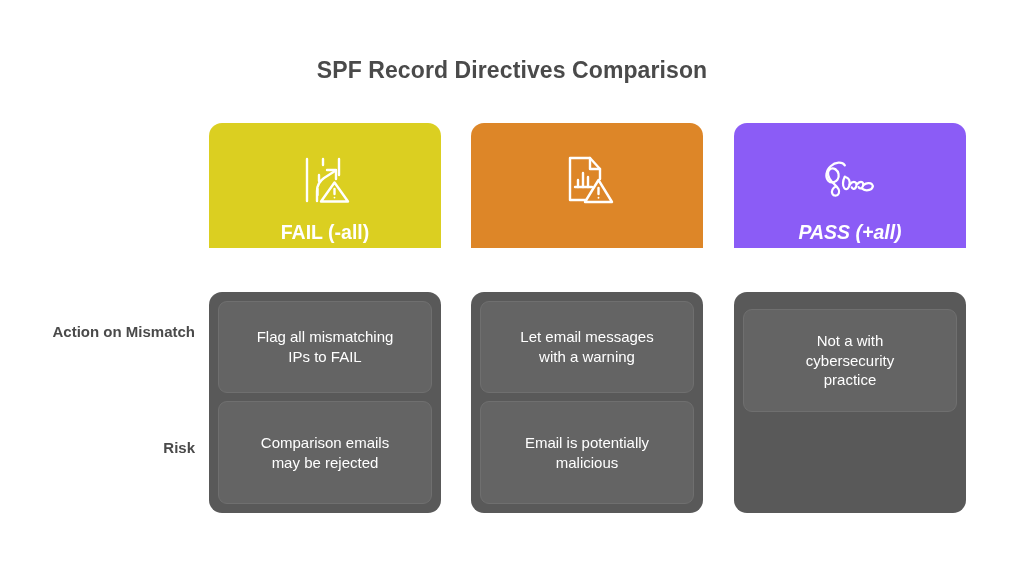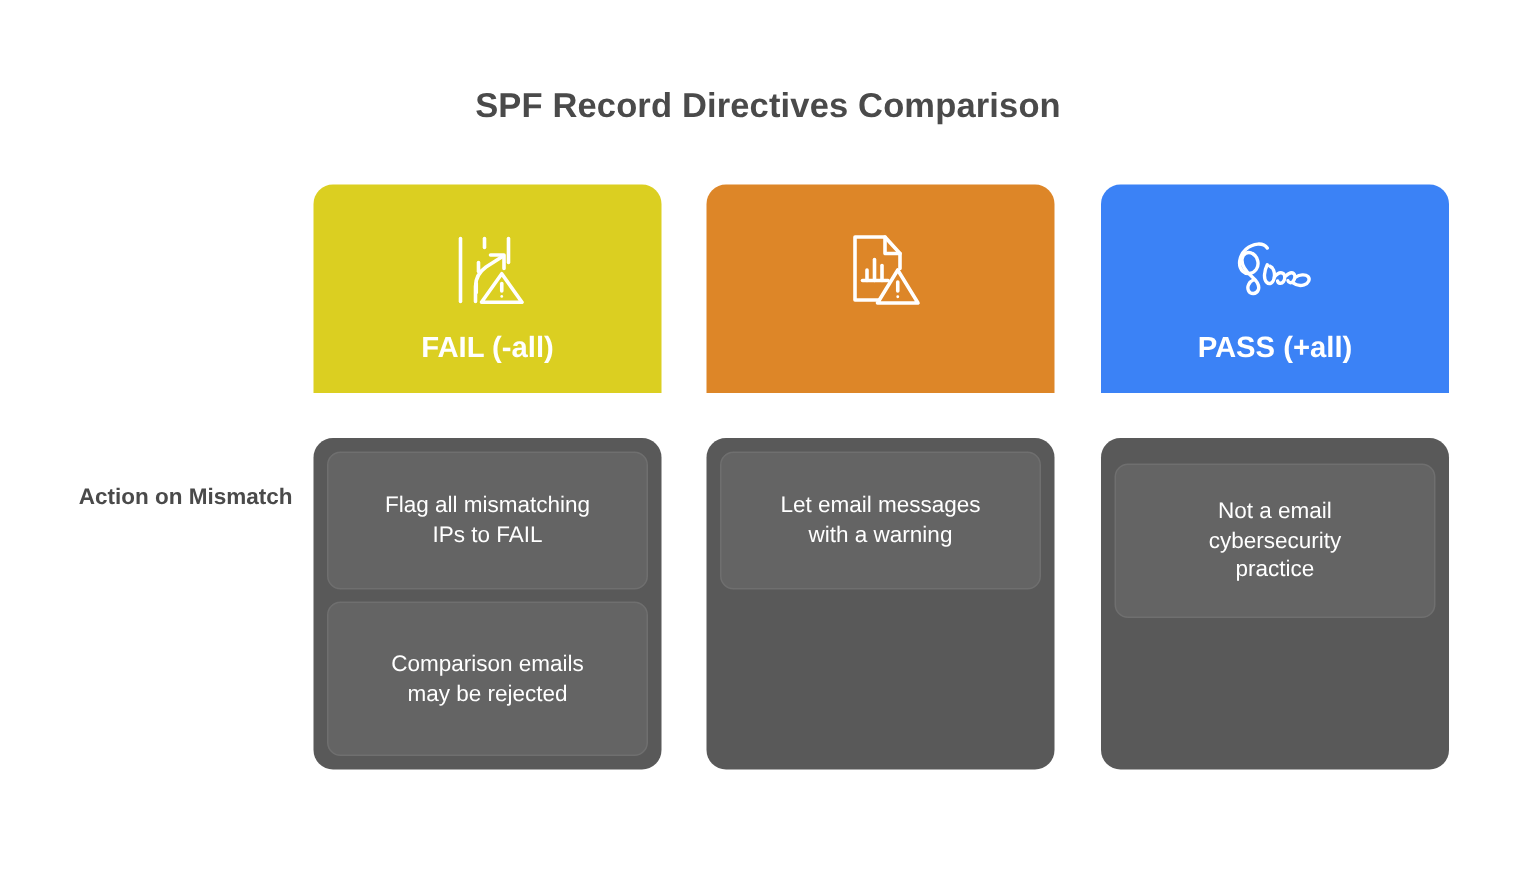--- a/index.html
+++ b/index.html
@@ -60,21 +60,21 @@
     top: 0;
     width: 232px;
   }
   .col-1 { left: 209px; }
   .col-2 { left: 471px; }
   .col-3 { left: 734px; }
 
   .col-header {
     position: relative;
     width: 232px;
-    height: 139px;
+    height: 125px;
     border-radius: 13px 13px 0 0;
     box-sizing: border-box;
     display: flex;
     flex-direction: column;
     align-items: center;
     justify-content: flex-start;
     padding-top: 26px;
   }
 
   .col-icon {
@@ -131,20 +131,21 @@
 </head>
 <body style="background: rgb(255, 255, 255);">
 
 <div class="page-title">SPF Record Directives Comparison</div>
 
 <div class="matrix">
 
   <div class="row-labels">
     <div class="row-label r1">Action on
 Mismatch</div>
+    <div class="row-label r2">Risk</div>
   </div>
 
   <div class="column col-1">
     <div class="col-header" style="background: rgb(219, 207, 33);">
       <div class="col-icon">
         <svg width="62" height="62" viewBox="0 0 62 62" fill="none" stroke="#ffffff" stroke-width="2.4" stroke-linecap="round" stroke-linejoin="round">
           <line x1="13" y1="10" x2="13" y2="52"></line>
           <line x1="45" y1="10" x2="45" y2="26"></line>
           <line x1="29" y1="10" x2="29" y2="16" stroke-dasharray="0"></line>
           <line x1="25" y1="26" x2="25" y2="32"></line>
@@ -184,39 +185,43 @@
           <line x1="42.5" y1="39" x2="42.5" y2="45"></line>
           <circle cx="42.5" cy="48.8" r="0.95" fill="#ffffff" stroke="none"></circle>
         </svg>
       </div>
     </div>
     <div class="col-body">
       <div class="cell c1">
         <span>Let email messages
 with a warning</span>
       </div>
+      <div class="cell c2">
+        <span>Email is potentially
+malicious</span>
+      </div>
     </div>
   </div>
 
   <div class="column col-3">
-    <div class="col-header" style="background: #3b82f6;">
+    <div class="col-header" style="background: #8b5cf6; font-style: italic;">
       <div class="col-icon">
         <svg width="72" height="52" viewBox="0 0 72 52" fill="none" stroke="#ffffff" stroke-linecap="round" stroke-linejoin="round">
           <path d="M30 9 C27 4.5 19 5 13.5 10 C8 15 7 23 11 27 C14 30 19 29 21.5 25.5 C24 22 23 16 19 13.5" stroke-width="2.6"></path>
           <path d="M19 13.5 C15 11 11 13.5 10.5 17.5 C10 22.5 14 27.5 18 31 C22 34.5 24.5 38 23 41.5 C21.5 45 17 45 15.5 42 C14 39 16 35 19.5 33.5" stroke-width="2.6"></path>
           <path d="M30 22 C27.5 27 27 33 29.5 35.5 C32 38 35 35.5 35.5 31.5 C36 27.5 34.5 24 32 23" stroke-width="2.6"></path>
           <path d="M35.5 31.5 C37.5 29 40 27.5 42 28.5 C44 29.5 44 33 42.5 35 C41 37 38.5 36.5 38 34.5" stroke-width="2.6"></path>
           <path d="M44.5 30.5 C46.5 28.5 49 27.5 50.5 28.8 C52 30 51.5 33 50 34.8 C48.5 36.5 46.5 36 46 34.2" stroke-width="2.6"></path>
           <path d="M52 31.5 C55 29.5 59.5 29 61.5 31 C63.5 33 62 36.5 58.5 37.5 C55.5 38.4 52 37.5 50 36" stroke-width="2.6"></path>
         </svg>
       </div>
       <div class="col-title">PASS (+all)</div>
     </div>
     <div class="col-body">
       <div class="cell c2">
-        <span>Not a email
+        <span>Not a with
 cybersecurity
 practice</span>
       </div>
     </div>
   </div>
 
 </div>
 
 </body></html>

